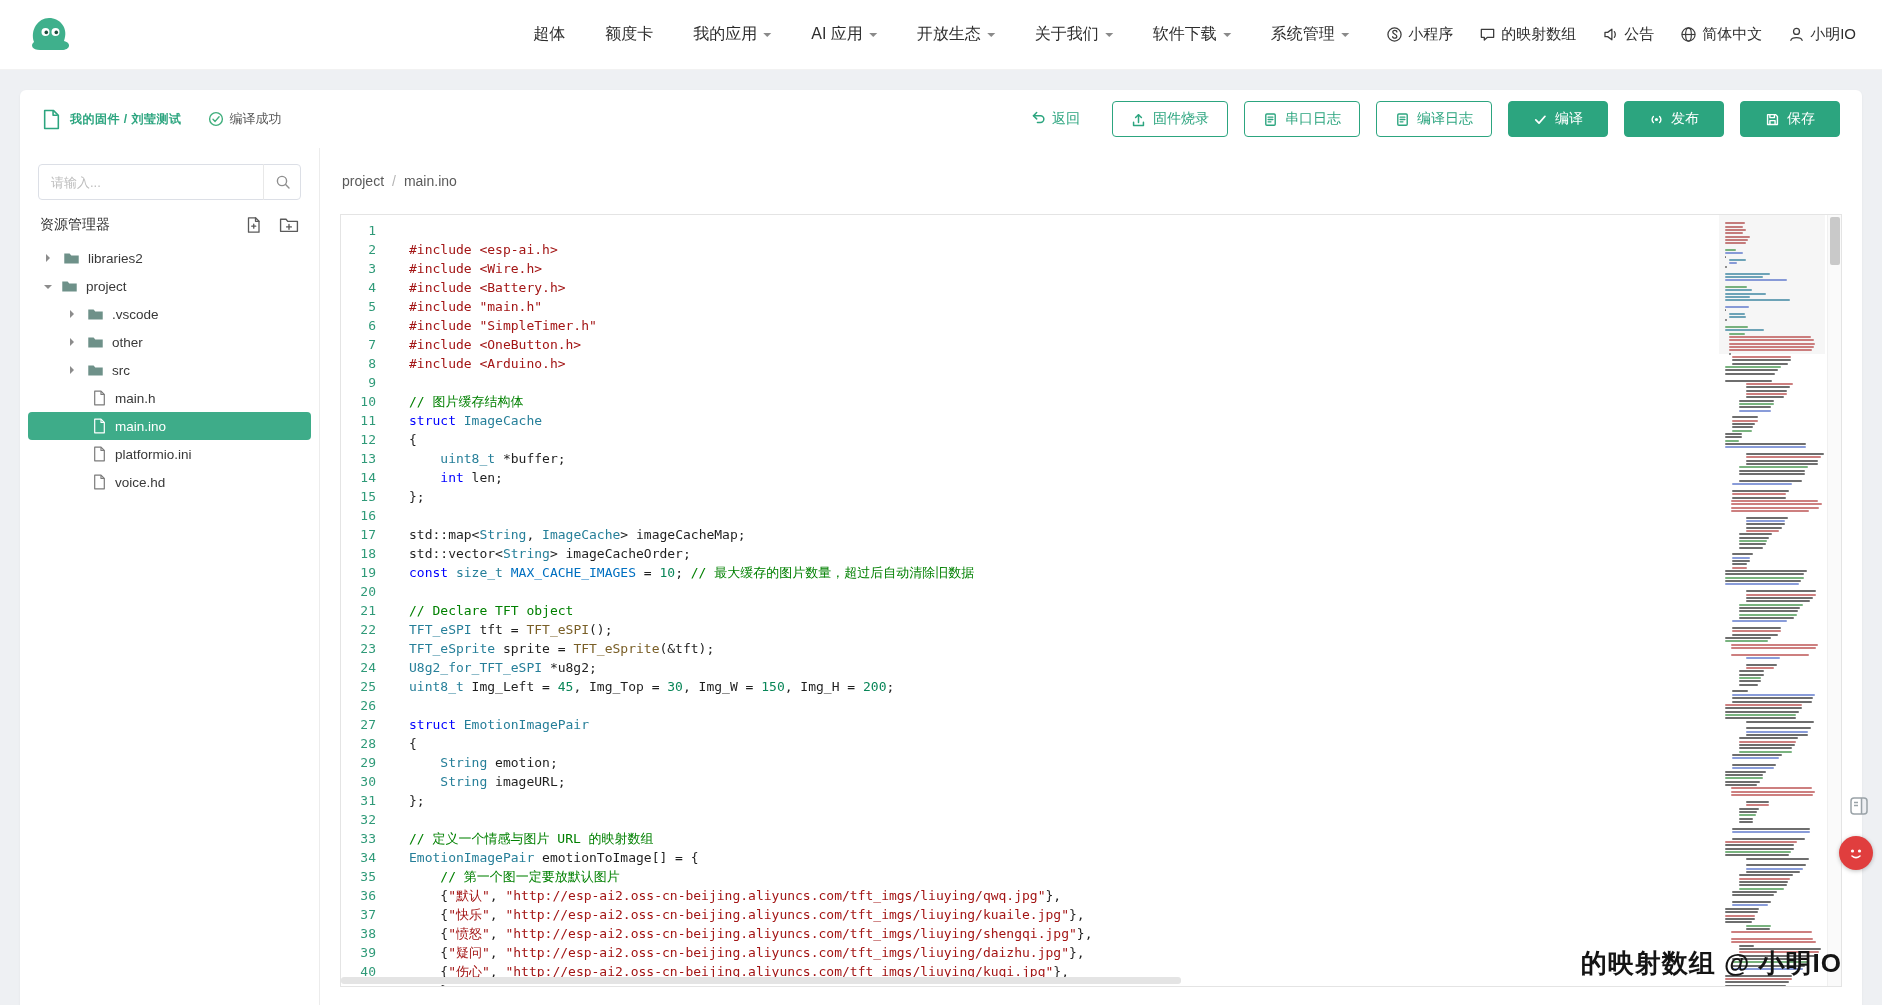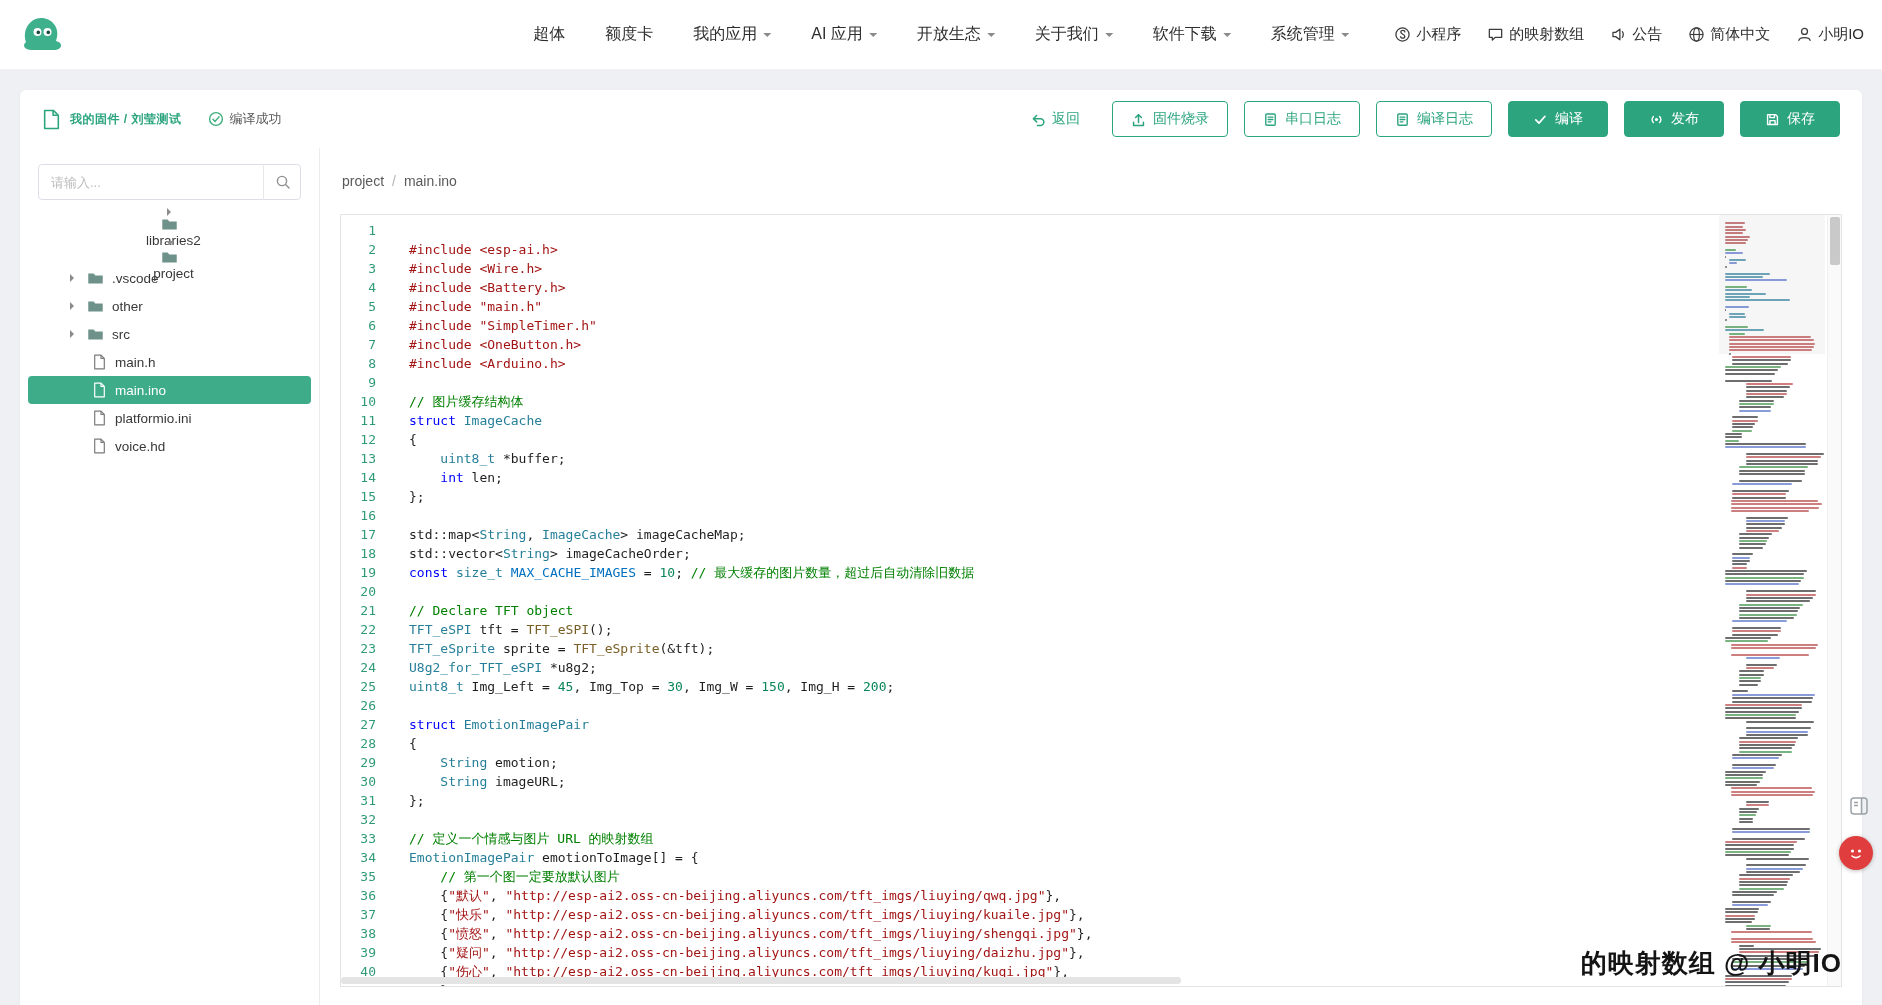--- a/index.html
+++ b/index.html
@@ -1,21 +1,21 @@
 <!DOCTYPE html>
 <html style="--accent: #2CA57F; --accent-sel: #3EAC89; --success: #3FAE7C; --badge-red: #E03E3E;"><head>
 <meta charset="utf-8">
 <style>
   * { box-sizing: border-box; margin: 0; padding: 0; }
   html,body { width:1882px; height:1005px; overflow:hidden; background:#eef0f3;
     font-family:"Liberation Sans","DejaVu Sans",sans-serif; }
 
   
   .navbar { position:relative; height:70px; background:#fff; display:flex; align-items:center;
-    padding:0 18px; border-bottom:1px solid #f2f2f2; }
+    padding:0 26px; border-bottom:1px solid #f2f2f2; }
   .logo { width:46px; height:46px; display:flex; align-items:center; justify-content:center; cursor:pointer; }
   .nav-center { position:absolute; left:50%; transform:translateX(-50%); display:flex; gap:40px;
     align-items:center; height:100%; }
   .nav-item { display:flex; align-items:center; gap:6px; font-size:16px; color:#2e2e2e;
     cursor:pointer; white-space:nowrap; }
   .caret { width:0; height:0; border:4.5px solid transparent; border-top-color:#8a8a8a; margin-top:5px; }
   .nav-right { margin-left:auto; display:flex; gap:26px; align-items:center; }
   .nav-right .nav-item { font-size:15px; gap:5px; }
 
   
@@ -26,21 +26,21 @@
   .toolbar { height:58px; flex:0 0 58px; display:flex; align-items:center; padding:0 22px; }
   .doc-icon { margin-right:9px; display:flex; }
   .fw-title { font-size:12px; font-weight:600; color:var(--accent); letter-spacing:.5px; }
   .status { display:flex; align-items:center; gap:6px; margin-left:26px; font-size:13px; color:#595959; }
   .toolbar-actions { margin-left:auto; display:flex; align-items:center; gap:16px; }
   .btn { height:36px; border-radius:4px; font-size:14px; display:flex; align-items:center; gap:7px;
     padding:0 18px; cursor:pointer; font-family:inherit; }
   .btn.outline { background:#fff; border:1px solid var(--accent); color:var(--accent); }
   .btn.solid { background:var(--accent); border:1px solid var(--accent); color:#fff; padding:0 24px; }
   .btn-text { background:none; border:none; color:var(--accent); font-size:14px; display:flex; gap:6px;
-    align-items:flex-end; cursor:pointer; margin-right:16px; font-family:inherit; }
+    align-items:flex-start; cursor:pointer; margin-right:16px; font-family:inherit; }
 
   .body-row { flex:1; display:flex; min-height:0; }
 
   
   .sidebar { width:300px; flex:0 0 300px; border-right:1px solid #ececec; padding:16px 8px 6px;
     display:flex; flex-direction:column; }
   .search-box { position:relative; margin:0 10px 6px; }
   .search-box input { width:100%; height:36px; border:1px solid #dcdfe6; border-radius:4px;
     padding:0 44px 0 12px; font-size:13px; color:#666; outline:none; font-family:inherit; background:#fff; }
   .search-box input::placeholder { color:#bdbdbd; }
@@ -48,21 +48,21 @@
     align-items:center; justify-content:center; border-left:1px solid #e8e8e8; cursor:pointer; }
   .explorer-header { display:flex; align-items:center; padding:10px 12px 8px; font-size:14px; color:#303030; }
   .hdr-icons { margin-left:auto; display:flex; gap:16px; align-items:center; }
   .hdr-icons > span { cursor:pointer; display:flex; }
   .tree { font-size:13.5px; color:#383838; margin-top:2px; }
   .tree-item { height:28px; display:flex; align-items:center; border-radius:4px; cursor:pointer; padding-right:6px; }
   .tree-item .chev { width:0; height:0; border:4.5px solid transparent; margin-right:9px; flex:0 0 auto; }
   .chev.right { border-left-color:#8c8c8c; margin-left:4px; }
   .chev.down  { border-top-color:#8c8c8c; margin-top:5px; margin-left:2px; }
   .tree-item .ticon { display:flex; margin-right:8px; flex:0 0 auto; }
-  .tree-item.lvl1 { padding-left:14px;flex-direction:column; }
+  .tree-item.lvl1 { padding-left:14px; }
   .tree-item.lvl2 { padding-left:38px; }
   .tree-item.lvl2.file { padding-left:64px; }
   .tree-item.selected { background:var(--accent-sel); color:#fff; }
   .tree-label { white-space:nowrap; }
 
   
   .editor-pane { flex:1; min-width:0; display:flex; flex-direction:column; padding:0 20px; }
   .breadcrumb { height:66px; display:flex; align-items:center; gap:8px; font-size:14px; color:#5a5a5a; padding-left:2px; }
   .breadcrumb .sep { color:#b5b5b5; }
   .editor-box { flex:1; border:1px solid #e4e4e4; position:relative; overflow:hidden; display:flex;
@@ -263,20 +263,38 @@
 
   <div class="body-row">
     <aside class="sidebar">
       <div class="search-box">
         <input placeholder="请输入..." style="">
         <span class="search-btn">
           <svg width="16" height="16" viewBox="0 0 16 16" fill="none" stroke="#8f8f8f" stroke-width="1.4" stroke-linecap="round">
             <circle cx="7" cy="7" r="4.6"></circle>
               <path d="M10.6 10.6L14 14"></path>
             </svg>
+        </span>
+      </div>
+      <div class="explorer-header">
+        <span>资源管理器</span>
+        <span class="hdr-icons">
+          <span>
+            <svg width="18" height="18" viewBox="0 0 18 18" fill="none" stroke="#5a5a5a" stroke-width="1.3" stroke-linejoin="round" stroke-linecap="round">
+              <path d="M3.5 1.8h7L14 5.3v10.9H3.5z"></path>
+                <path d="M10.5 1.8v3.5H14"></path>
+                <path d="M8.75 8.2v4M6.75 10.2h4"></path>
+              </svg>
+          </span>
+          <span>
+            <svg width="20" height="18" viewBox="0 0 19 17" fill="none" stroke="#5a5a5a" stroke-width="1.3" stroke-linejoin="round" stroke-linecap="round">
+              <path d="M1.5 3h5.2l1.6 2h9.2v9.5H1.5z"></path>
+                <path d="M9.5 8v4.6M7.2 10.3h4.6"></path>
+              </svg>
+          </span>
         </span>
       </div>
       <div class="tree" id="tree">
           <div class="tree-item lvl1">
             <i class="chev right"></i>
             <span class="ticon">
               <svg width="17" height="17" viewBox="0 0 16 16">
                 <path d="M1.2 3.2h5l1.6 2h7v7.6H1.2z" fill="#6E9189"></path>
               </svg>
             </span>

